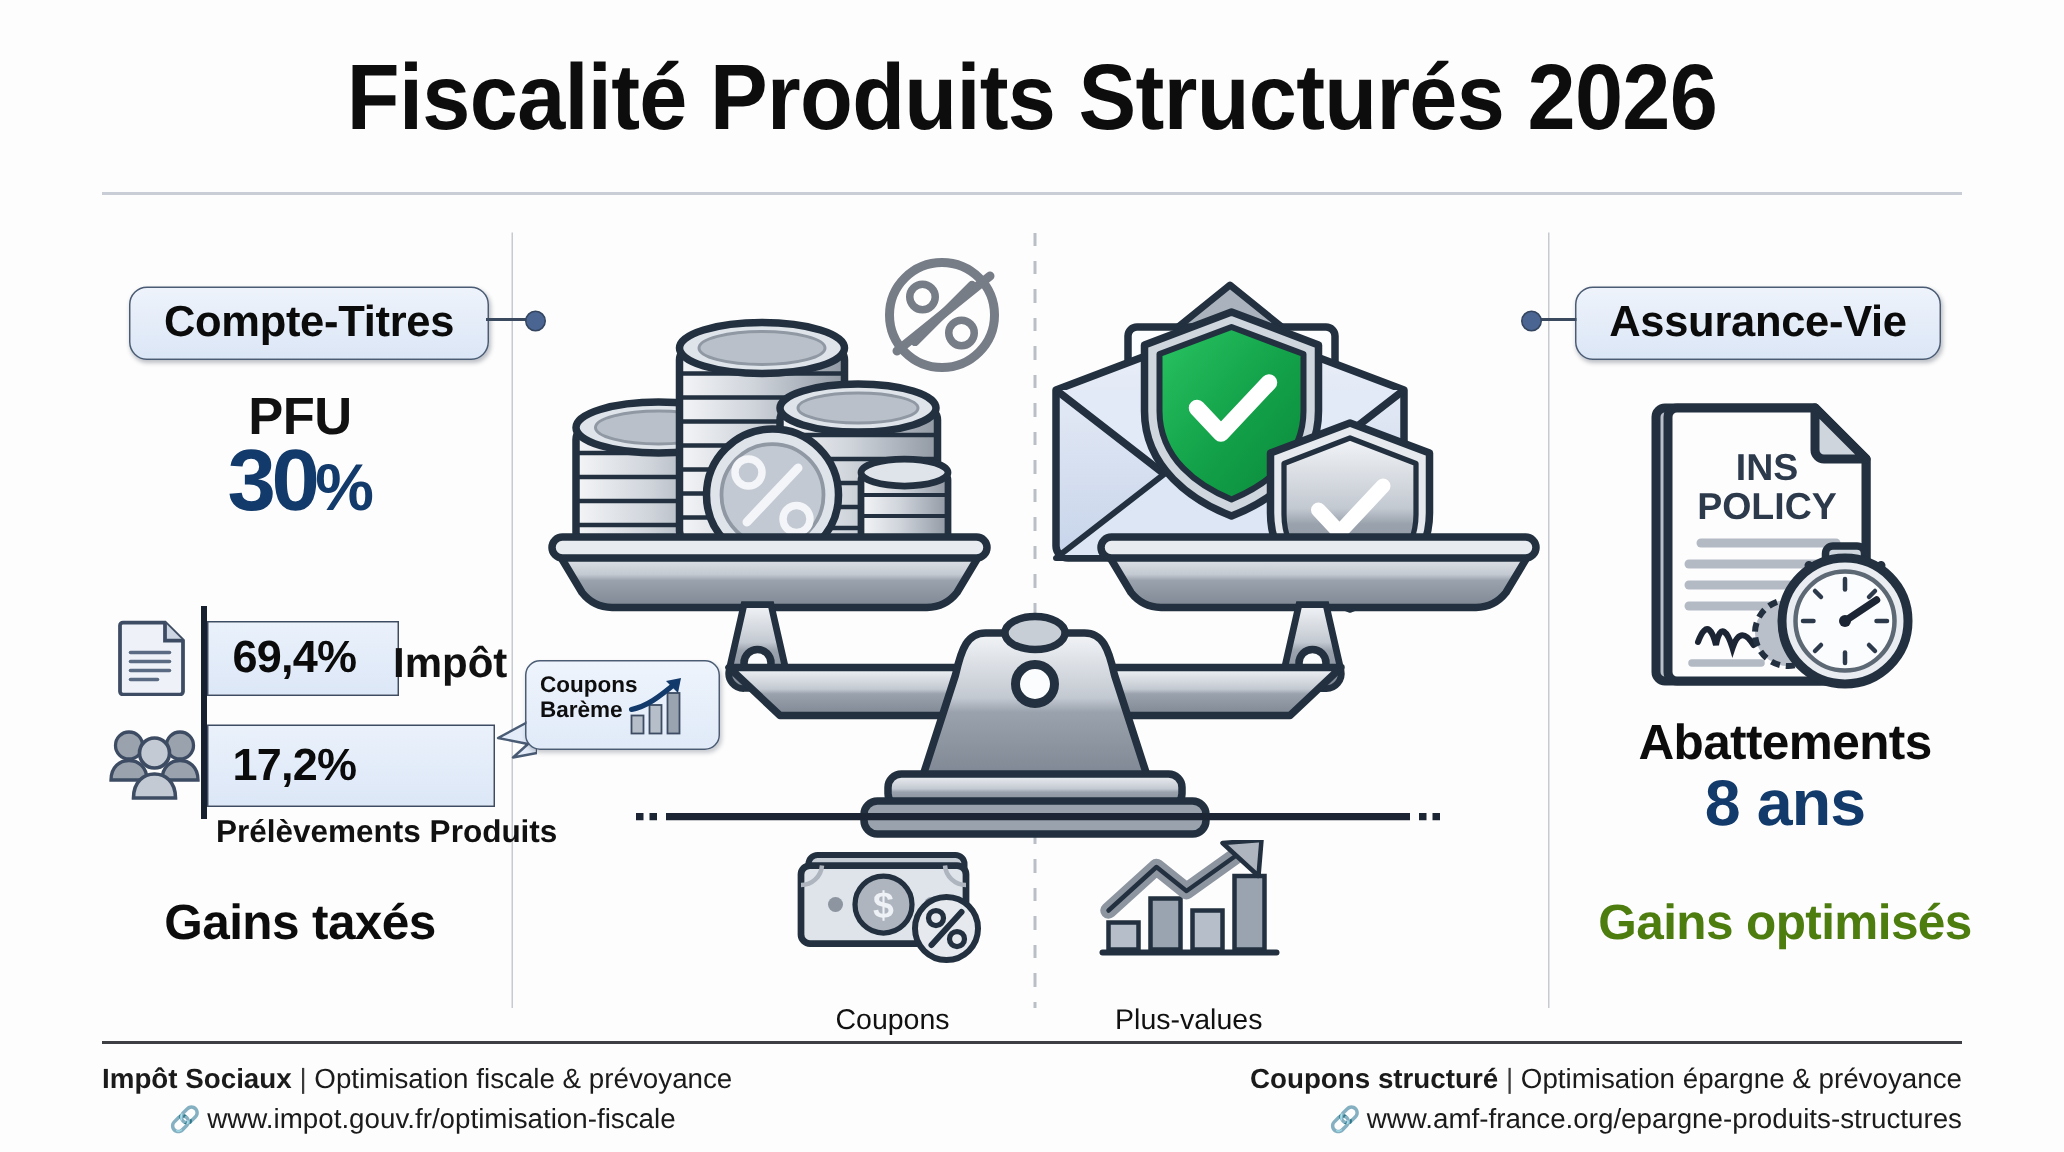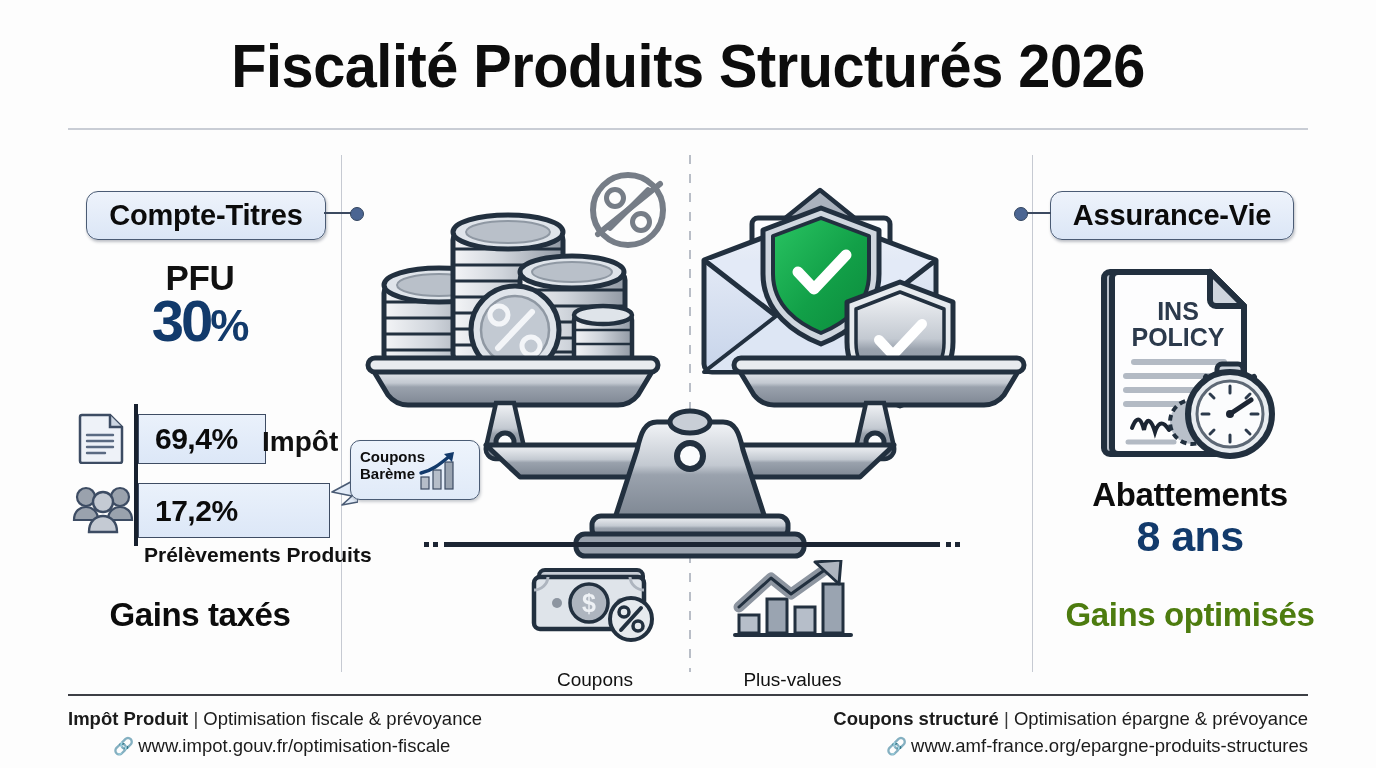--- a/index.html
+++ b/index.html
@@ -444,21 +444,21 @@
   </svg>
 
   <div class="abattements">Abattements</div>
   <div class="ans">8 ans</div>
   <div class="gains-right">Gains optimisés</div>
 
   <div class="footer-rule"></div>
 
   <div class="footer" id="footer-left">
     <div>
-      <span class="fstrong">Impôt Produit</span>
+      <span class="fstrong">Impôt Sociaux</span>
       <span class="fsep">|</span>
       <span>Optimisation fiscale &amp; prévoyance</span>
     </div>
     <div class="furl">
       <span class="link-glyph">🔗</span><span>www.impot.gouv.fr/optimisation-fiscale</span>
     </div>
   </div>
 
   <div class="footer" id="footer-right">
     <div>

